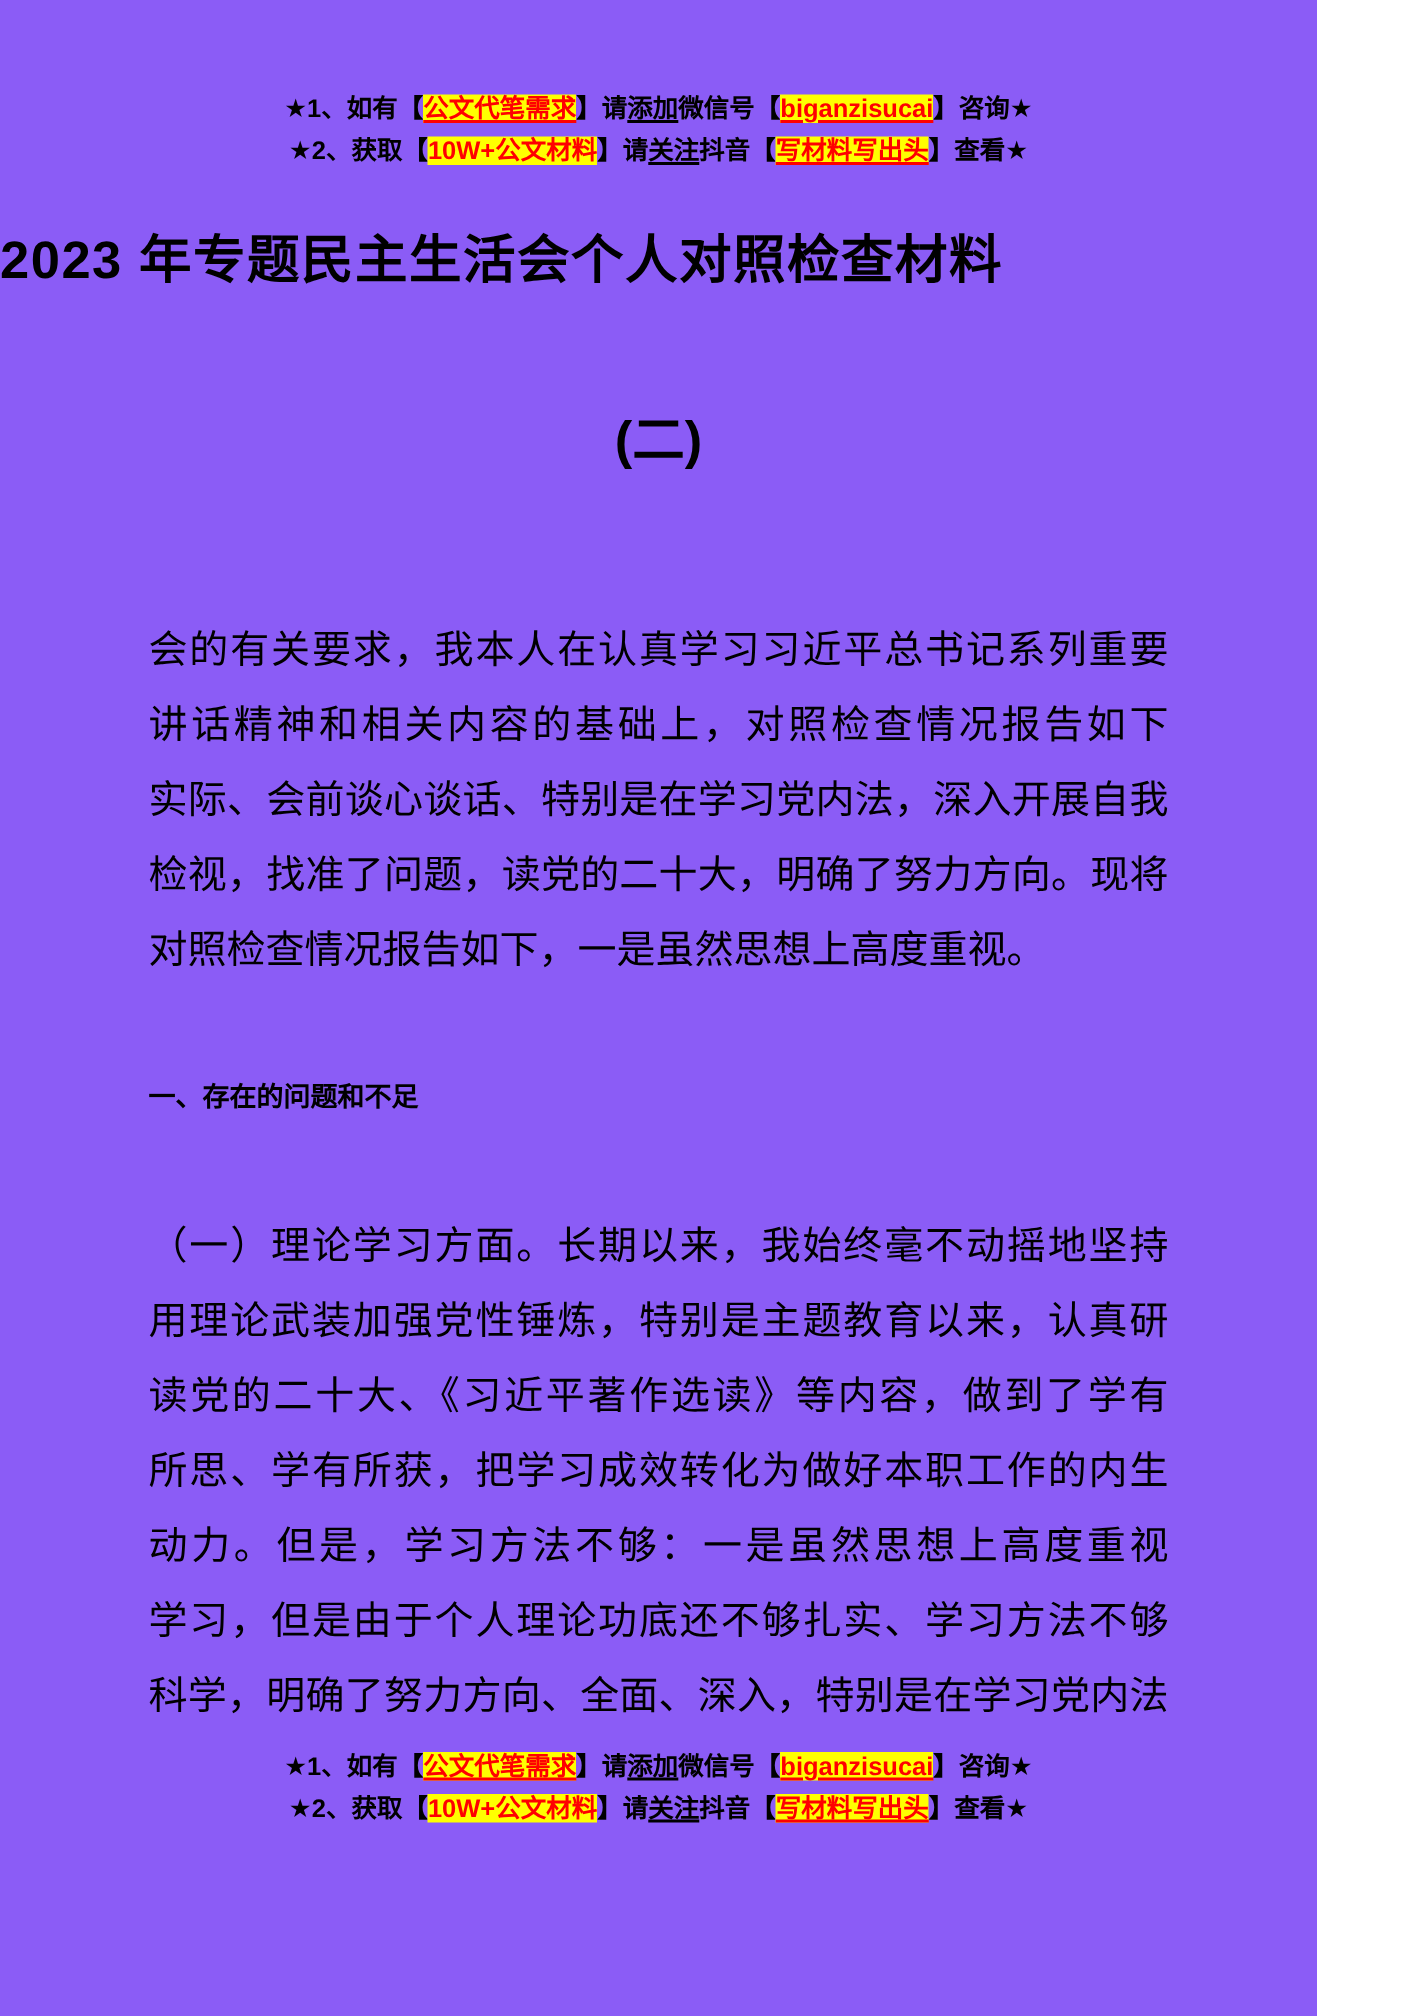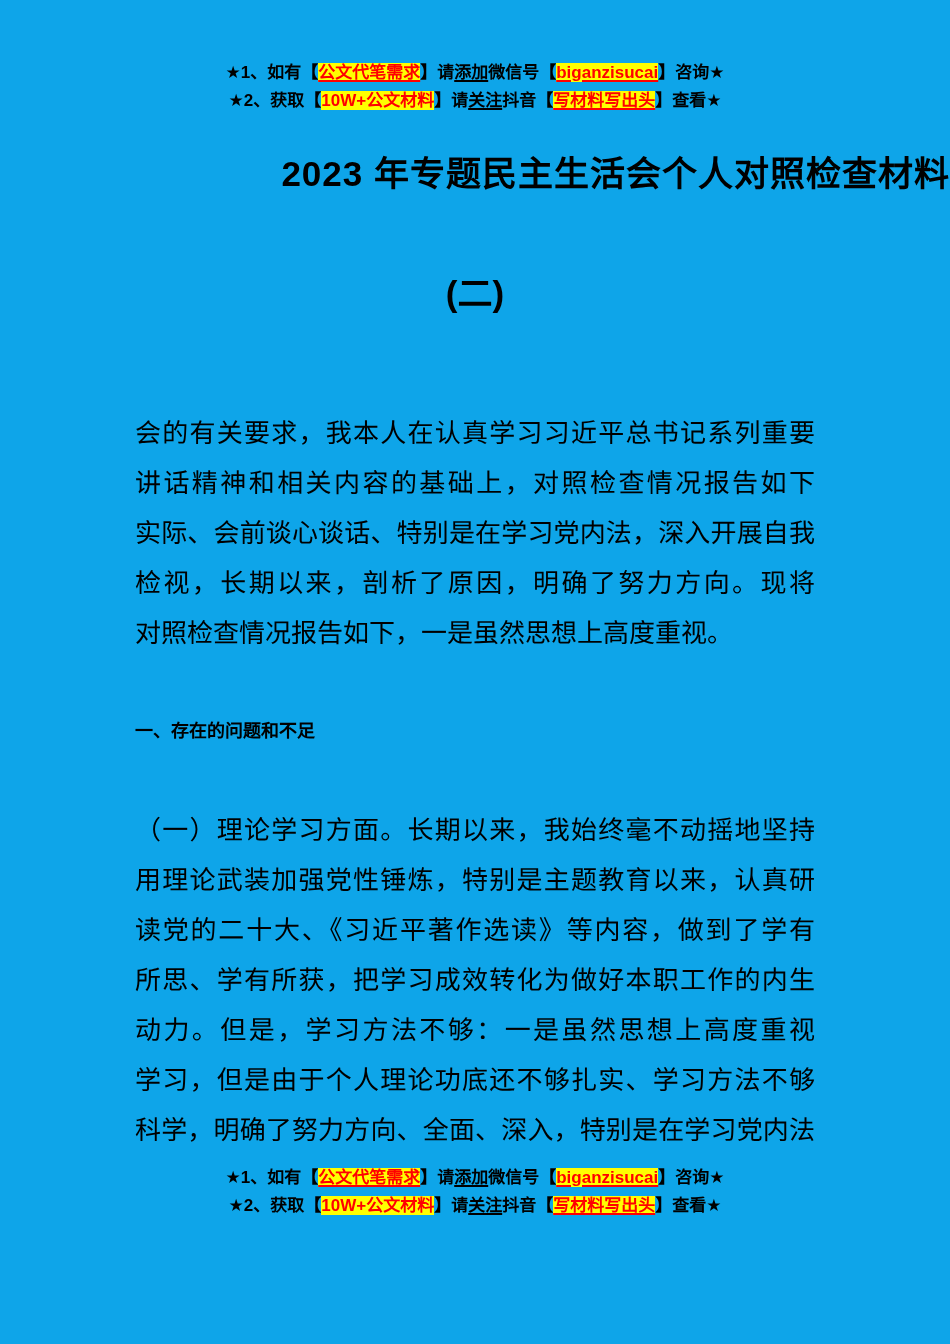--- a/index.html
+++ b/index.html
@@ -1,20 +1,20 @@
 <!DOCTYPE html>
 <html lang="zh-CN"><head>
 <meta charset="utf-8">
 <style>
   html, body { margin: 0; padding: 0; background: #ffffff; }
   .page {
     position: relative;
-    width: 950px;
+    width: 878px;
     height: 1344px;
-    background: #0ea5e9;
+    background: #8b5cf6;
     color: #000000;
     font-family: "Liberation Sans", "DejaVu Sans", sans-serif;
     overflow: hidden;
   }
 
   
   .notice { text-align: center; font-weight: bold; font-size: 17px; line-height: 28px; color: #000000; }
   .notice-header { padding-top: 59px; }
   .notice-footer { margin-top: 9px; }
   .hl { background: #ffff00; color: #ff0000; }
@@ -30,21 +30,21 @@
     text-decoration-thickness: 2px;
     text-underline-offset: 2px;
   }
 
   
   .doc-title {
     margin: 36px 0 0 0;
     font-size: 35px;
     line-height: 46px;
     font-weight: bold;
-    text-align: right;
+    text-align: left;
     letter-spacing: 1px;
   }
   .doc-subtitle {
     margin-top: 74px;
     font-size: 35px;
     line-height: 46px;
     font-weight: bold;
     text-align: center;
   }
 
@@ -82,21 +82,21 @@
 
   <h1 class="doc-title">2023 年专题民主生活会个人对照检查材料</h1>
 
   <div class="doc-subtitle">(二)</div>
 
   <div class="body-block">
     <div class="paragraph">
         <div class="text-line fill">会的有关要求，我本人在认真学习习近平总书记系列重要</div>
         <div class="text-line fill">讲话精神和相关内容的基础上，对照检查情况报告如下</div>
         <div class="text-line fill">实际、会前谈心谈话、特别是在学习党内法，深入开展自我</div>
-        <div class="text-line fill">检视，长期以来，剖析了原因，明确了努力方向。现将</div>
+        <div class="text-line fill">检视，找准了问题，读党的二十大，明确了努力方向。现将</div>
         <div class="text-line">对照检查情况报告如下，一是虽然思想上高度重视。</div>
       </div>
 
     <div class="section-heading">一、存在的问题和不足</div>
 
     <div class="paragraph">
         <div class="text-line fill">（一）理论学习方面。长期以来，我始终毫不动摇地坚持</div>
         <div class="text-line fill">用理论武装加强党性锤炼，特别是主题教育以来，认真研</div>
         <div class="text-line fill">读党的二十大、《习近平著作选读》等内容，做到了学有</div>
         <div class="text-line fill">所思、学有所获，把学习成效转化为做好本职工作的内生</div>

